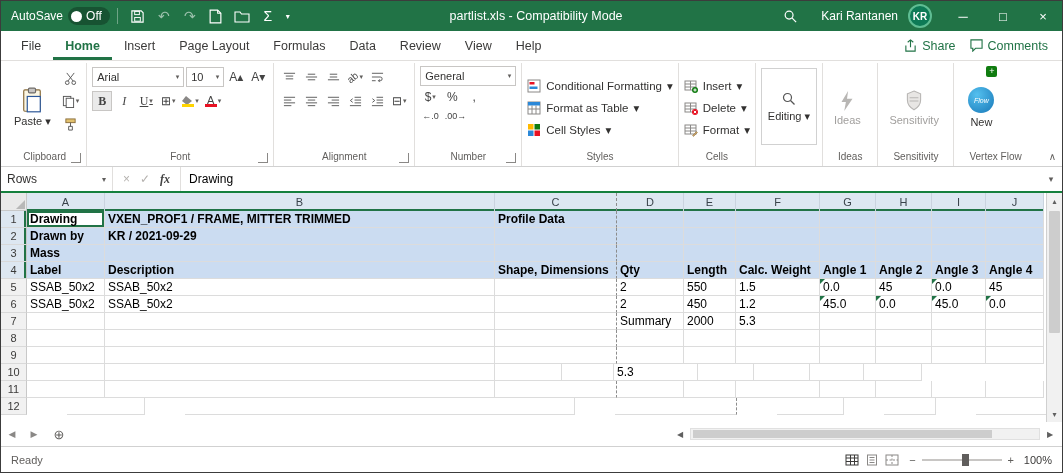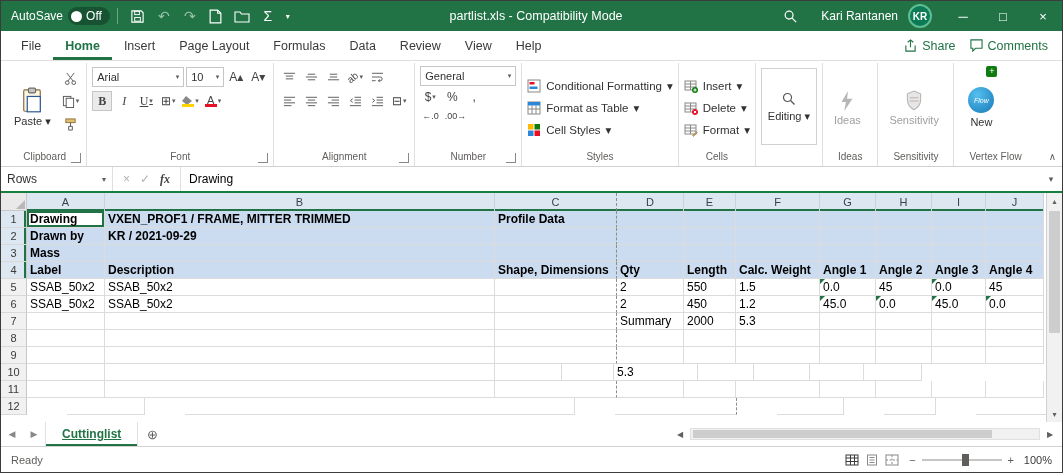--- a/index.html
+++ b/index.html
@@ -696,21 +696,20 @@
       <div class="vtrack">
           <div class="vthumb"></div>
         </div>
       <div class="sarrow">▾</div>
     </div>
   </div>
 
   <div class="sheetbar">
     <div class="snav">◀</div>
     <div class="snav">▶</div>
-    <div class="stab">Cuttinglist</div>
     <div class="addsheet">⊕</div>
     <div class="hscroll">
       <div class="harrow">◀</div>
       <div class="htrack">
           <div class="hthumb"></div>
         </div>
       <div class="harrow">▶</div>
     </div>
   </div>
 

